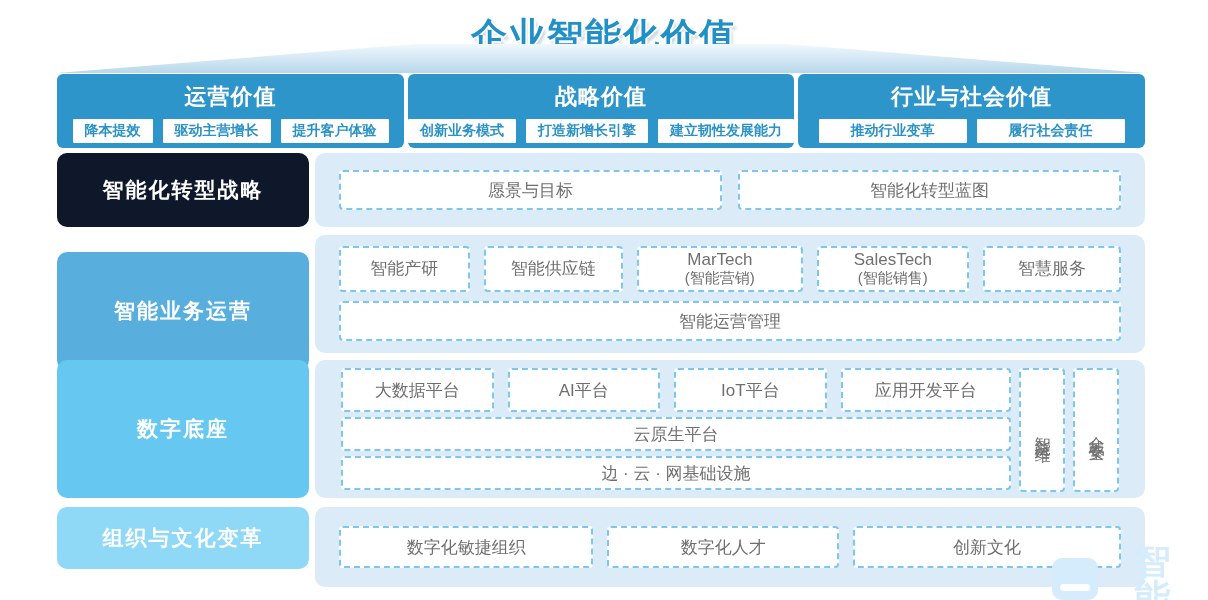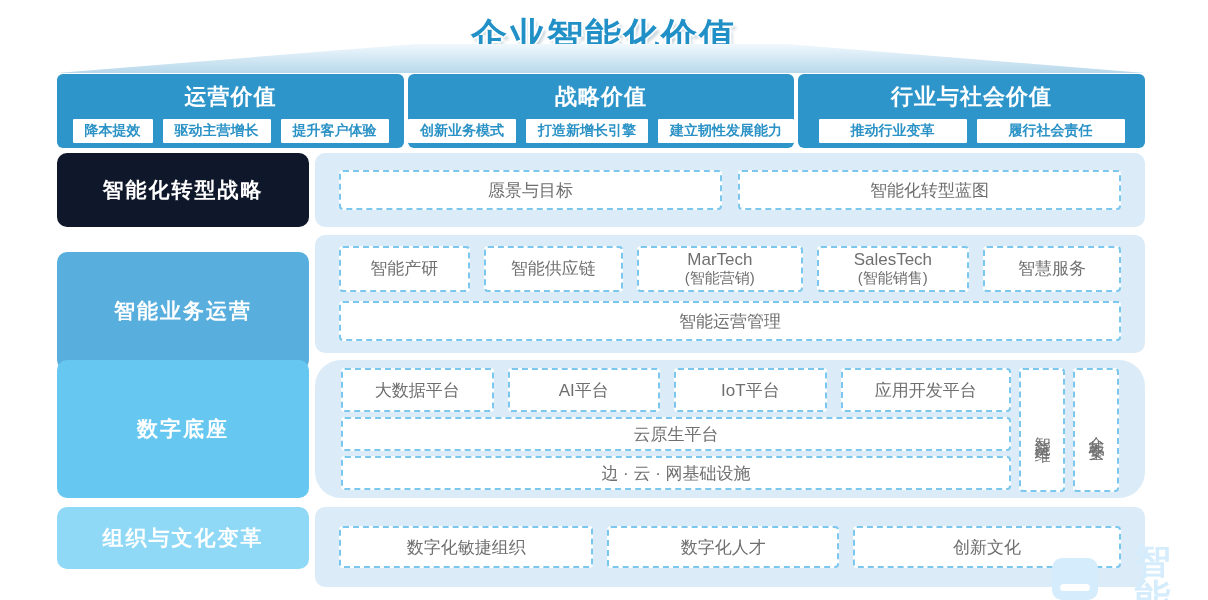--- a/index.html
+++ b/index.html
@@ -60,21 +60,21 @@
   .pnl-ops { top:235px; height:118px; padding:11px 24px 12px; display:flex; flex-direction:column; gap:9px; }
   .ops-cells { display:flex; gap:14px; height:46px; }
   .ops-cells .dbox { flex-direction:column; line-height:1.1; }
   .cell-top { font-size:17px; }
   .cell-bottom { font-size:15px; }
   .cell-bottom:empty { display:none; }
   .ops-full { height:40px; }
 
   
   .lbl-found { top:360px; height:138px; background:#66c8f0; }
-  .pnl-found { top:360px; height:138px; padding:8px 26px 6px; display:flex; gap:8px;border-radius:26px; }
+  .pnl-found { top:360px; height:138px; padding:8px 26px 6px; display:flex; gap:8px; }
   .found-left { flex:1; display:flex; flex-direction:column; gap:5px; }
   .plat-row { display:flex; gap:14px; height:44px; }
   .plat-row .dbox { flex:1; }
   .plat-row .dbox.p5 { flex:1.12; }
   .found-wide { height:34px; }
   .pillar {
     width:46px; writing-mode:vertical-rl; text-orientation:upright;
     letter-spacing:3px; font-size:16px;
   }
 

